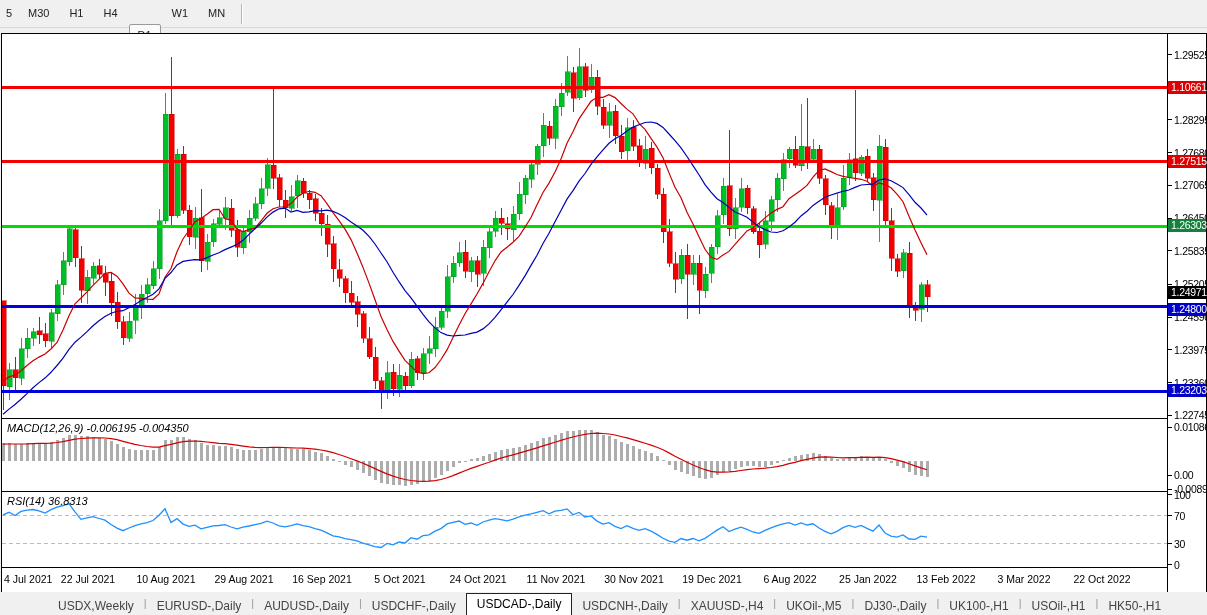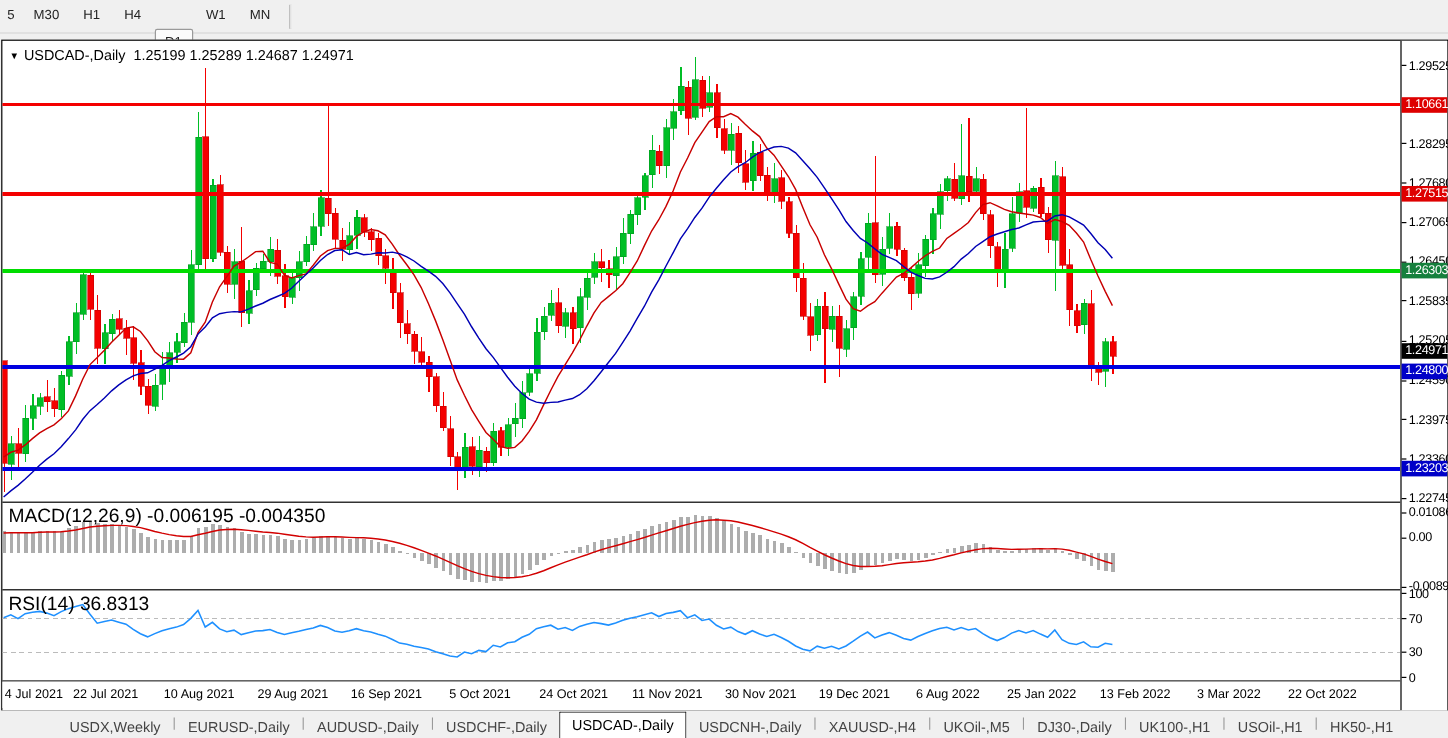--- a/index.html
+++ b/index.html
@@ -17,21 +17,21 @@
 
   
   .chart-window{position:absolute;left:1px;top:33px;width:1204px;height:558px;
     border:1px solid #000;background:#fff;display:flex;}
   .col-plots{position:relative;width:1165px;height:100%;}
   .col-axis{position:relative;width:38px;height:100%;border-left:1px solid #000;background:#fff;}
   .panel{position:relative;border-bottom:1px solid #000;}
   .panel svg{display:block;}
   .chart-title{position:absolute;left:6px;top:5px;font-size:12px;color:#000;white-space:pre;}
   .title-caret{font-size:8px;vertical-align:1px;margin-right:4px;}
-  .ind-label{position:absolute;left:5px;top:3px;font-size:16px;color:#000;white-space:pre;}
+  .ind-label{position:absolute;left:5px;top:3px;font-size:11px;color:#000;white-space:pre;font-style:italic;}
   .dates-strip{position:relative;width:100%;height:22px;background:#fff;}
   .date-label{position:absolute;top:5px;font-size:10.5px;color:#000;white-space:nowrap;}
 
   
   .tick{position:absolute;left:0;height:12px;display:flex;align-items:center;}
   .tickmark{display:inline-block;width:4px;height:1px;background:#000;margin-right:2px;}
   .ticktext{font-size:10.5px;color:#000;letter-spacing:-0.3px;}
   .badge{position:absolute;left:0;width:38px;height:13px;line-height:13px;color:#fff;
     font-size:10.5px;padding-left:3px;box-sizing:border-box;letter-spacing:-0.3px;}
 
@@ -377,21 +377,20 @@
             <line x1="925.5" y1="246.0" x2="925.5" y2="278.0" stroke="#f40000" stroke-width="1" shape-rendering="crispEdges"></line>
             <rect x="923" y="250.8" width="5" height="12.1" fill="#f40000" stroke="#c40000" stroke-width="0.5" shape-rendering="crispEdges"></rect>
             <rect x="0" y="51.6" width="1165" height="3" fill="#f40000" shape-rendering="crispEdges"></rect>
             <rect x="0" y="126.0" width="1165" height="3" fill="#f40000" shape-rendering="crispEdges"></rect>
             <rect x="0" y="190.5" width="1165" height="3" fill="#00dd00" shape-rendering="crispEdges"></rect>
             <rect x="0" y="270.5" width="1165" height="3" fill="#0000e0" shape-rendering="crispEdges"></rect>
             <rect x="0" y="355.5" width="1165" height="3" fill="#0000e0" shape-rendering="crispEdges"></rect>
             <polyline points="1,346.9 7,342.9 13,341.1 19,336.8 25,331.5 31,326.7 37,323.1 43,320.0 49,315.0 55,308.4 61,295.9 67,281.8 73,269.8 79,264.0 85,257.9 91,251.3 97,245.3 103,239.4 109,238.4 115,242.2 121,249.9 127,259.1 133,263.9 139,264.3 145,265.1 151,265.3 157,260.0 163,243.2 169,234.5 175,217.7 181,205.0 187,196.5 193,187.8 199,184.4 205,180.2 211,175.7 217,175.3 223,184.7 229,186.1 235,195.4 241,197.6 247,195.7 253,194.2 259,187.0 265,179.3 271,174.8 277,173.0 283,173.0 289,169.6 295,163.0 301,159.2 307,157.3 313,158.3 319,161.7 325,169.7 331,178.7 337,186.6 343,195.1 349,205.6 355,218.9 361,233.4 367,249.1 373,265.8 379,282.6 385,295.4 391,307.4 397,317.1 403,326.4 409,332.1 415,338.0 421,339.6 427,338.8 433,333.5 439,325.5 445,315.9 451,303.4 457,291.2 463,279.7 469,269.9 475,260.0 481,249.4 487,237.7 493,226.8 499,218.0 505,213.2 511,208.3 517,202.4 523,193.1 529,183.5 535,170.7 541,158.5 547,149.1 553,138.0 559,125.0 565,109.3 571,97.7 577,84.9 583,76.1 589,67.3 595,63.3 601,63.3 607,60.7 613,63.6 619,69.5 625,75.1 631,79.8 637,89.4 643,95.3 649,104.3 655,113.1 661,123.8 667,138.9 673,153.3 679,163.7 685,178.3 691,190.0 697,202.8 703,215.3 709,223.3 715,225.4 721,220.9 727,217.4 733,210.3 739,203.6 745,196.9 751,193.8 757,189.2 763,183.9 769,179.1 775,175.4 781,172.7 787,164.7 793,160.5 799,156.2 805,151.4 811,143.2 817,136.5 823,134.9 829,137.6 835,140.5 841,142.4 847,143.5 853,144.3 859,145.3 865,147.2 871,152.2 877,149.0 883,150.6 889,153.8 895,160.2 901,167.7 907,182.3 913,196.0 919,208.8 925,220.7" fill="none" stroke="#c80000" stroke-width="1.2"></polyline>
             <polyline points="1,380.2 7,375.1 13,370.5 19,365.2 25,359.6 31,353.7 37,348.6 43,344.1 49,338.3 55,331.5 61,324.2 67,315.4 73,308.2 79,303.1 85,297.6 91,291.7 97,286.7 103,282.5 109,279.2 115,277.3 121,276.7 127,273.6 133,270.5 139,266.5 145,263.5 151,260.2 157,254.9 163,244.4 169,238.5 175,230.9 181,227.4 187,226.3 193,225.7 199,225.9 205,223.6 211,221.0 217,218.7 223,215.6 229,213.1 235,210.5 241,206.2 247,200.4 253,194.8 259,189.3 265,183.1 271,178.1 277,174.8 283,174.1 289,178.0 295,176.4 301,178.3 307,177.8 313,176.6 319,176.9 325,176.1 331,177.4 337,180.0 343,183.5 349,188.0 355,192.0 361,196.3 367,202.3 373,210.0 379,219.0 385,227.7 391,238.3 397,247.7 403,256.6 409,263.8 415,272.2 421,280.4 427,287.8 433,293.9 439,298.6 445,301.1 451,302.0 457,301.3 463,301.0 469,299.4 475,298.1 481,294.9 487,289.9 493,283.3 499,275.8 505,268.1 511,260.5 517,251.3 523,241.9 529,231.4 535,221.2 541,209.5 547,199.2 553,187.7 559,176.5 565,165.1 571,156.6 577,147.2 583,139.5 589,130.3 595,122.9 601,115.8 607,109.3 613,104.8 619,101.6 625,97.0 631,93.1 637,90.7 643,88.5 649,88.0 655,89.4 661,93.4 667,100.0 673,106.7 679,113.8 685,122.5 691,131.6 697,140.7 703,150.6 709,158.1 715,164.7 721,168.5 727,173.4 733,178.0 739,180.5 745,183.2 751,188.1 757,192.8 763,195.6 769,198.0 775,198.5 781,196.8 787,192.9 793,188.2 799,181.9 805,177.3 811,171.4 817,167.3 823,163.3 829,161.0 835,159.1 841,157.3 847,156.0 853,153.4 859,151.0 865,150.5 871,150.1 877,146.0 883,144.9 889,146.7 895,150.1 901,153.6 907,160.6 913,168.3 919,174.0 925,181.2" fill="none" stroke="#0000b4" stroke-width="1.2"></polyline>
           </svg>
-        <div class="chart-title"><span class="title-caret">▼</span><span>USDCAD-,Daily</span>&nbsp;&nbsp;<span>1.25199 1.25289 1.24687 1.24971</span></div>
       </div>
       <div class="panel" id="panel-macd">
         <svg id="svg-macd" width="1165" height="72" xmlns="http://www.w3.org/2000/svg">
             <rect x="0" y="23.9" width="3" height="18.1" fill="#adadad" shape-rendering="crispEdges"></rect>
             <rect x="6" y="24.4" width="3" height="17.6" fill="#adadad" shape-rendering="crispEdges"></rect>
             <rect x="12" y="25.3" width="3" height="16.7" fill="#adadad" shape-rendering="crispEdges"></rect>
             <rect x="18" y="24.9" width="3" height="17.1" fill="#adadad" shape-rendering="crispEdges"></rect>
             <rect x="24" y="24.2" width="3" height="17.8" fill="#adadad" shape-rendering="crispEdges"></rect>
             <rect x="30" y="23.6" width="3" height="18.4" fill="#adadad" shape-rendering="crispEdges"></rect>
             <rect x="36" y="23.5" width="3" height="18.5" fill="#adadad" shape-rendering="crispEdges"></rect>
@@ -621,21 +620,21 @@
         <div class="badge" style="top: 46.6303px; background: rgb(222, 0, 0);">1.10661</div>
         <div class="badge" style="top: 120.986px; background: rgb(222, 0, 0);">1.27515</div>
         <div class="badge" style="top: 185.496px; background: #15803d;">1.26303</div>
         <div class="badge" style="top: 252.392px; background: rgb(0, 0, 0);">1.24971</div>
         <div class="badge" style="top: 269.493px; background: rgb(0, 0, 200);">1.24800</div>
         <div class="badge" style="top: 350.494px; background: rgb(0, 0, 200);">1.23203</div>
         <div class="tick" style="top: 387.034px;">
           <span class="tickmark"></span>
           <span class="ticktext">0.010869</span>
         </div>
-        <div class="tick" style="top: 408px;">
+        <div class="tick" style="top: 435px;">
           <span class="tickmark"></span>
           <span class="ticktext">0.00</span>
         </div>
         <div class="tick" style="top: 449.044px;">
           <span class="tickmark"></span>
           <span class="ticktext">-0.008974</span>
         </div>
         <div class="tick" style="top: 454.5px;">
           <span class="tickmark"></span>
           <span class="ticktext">100</span>

